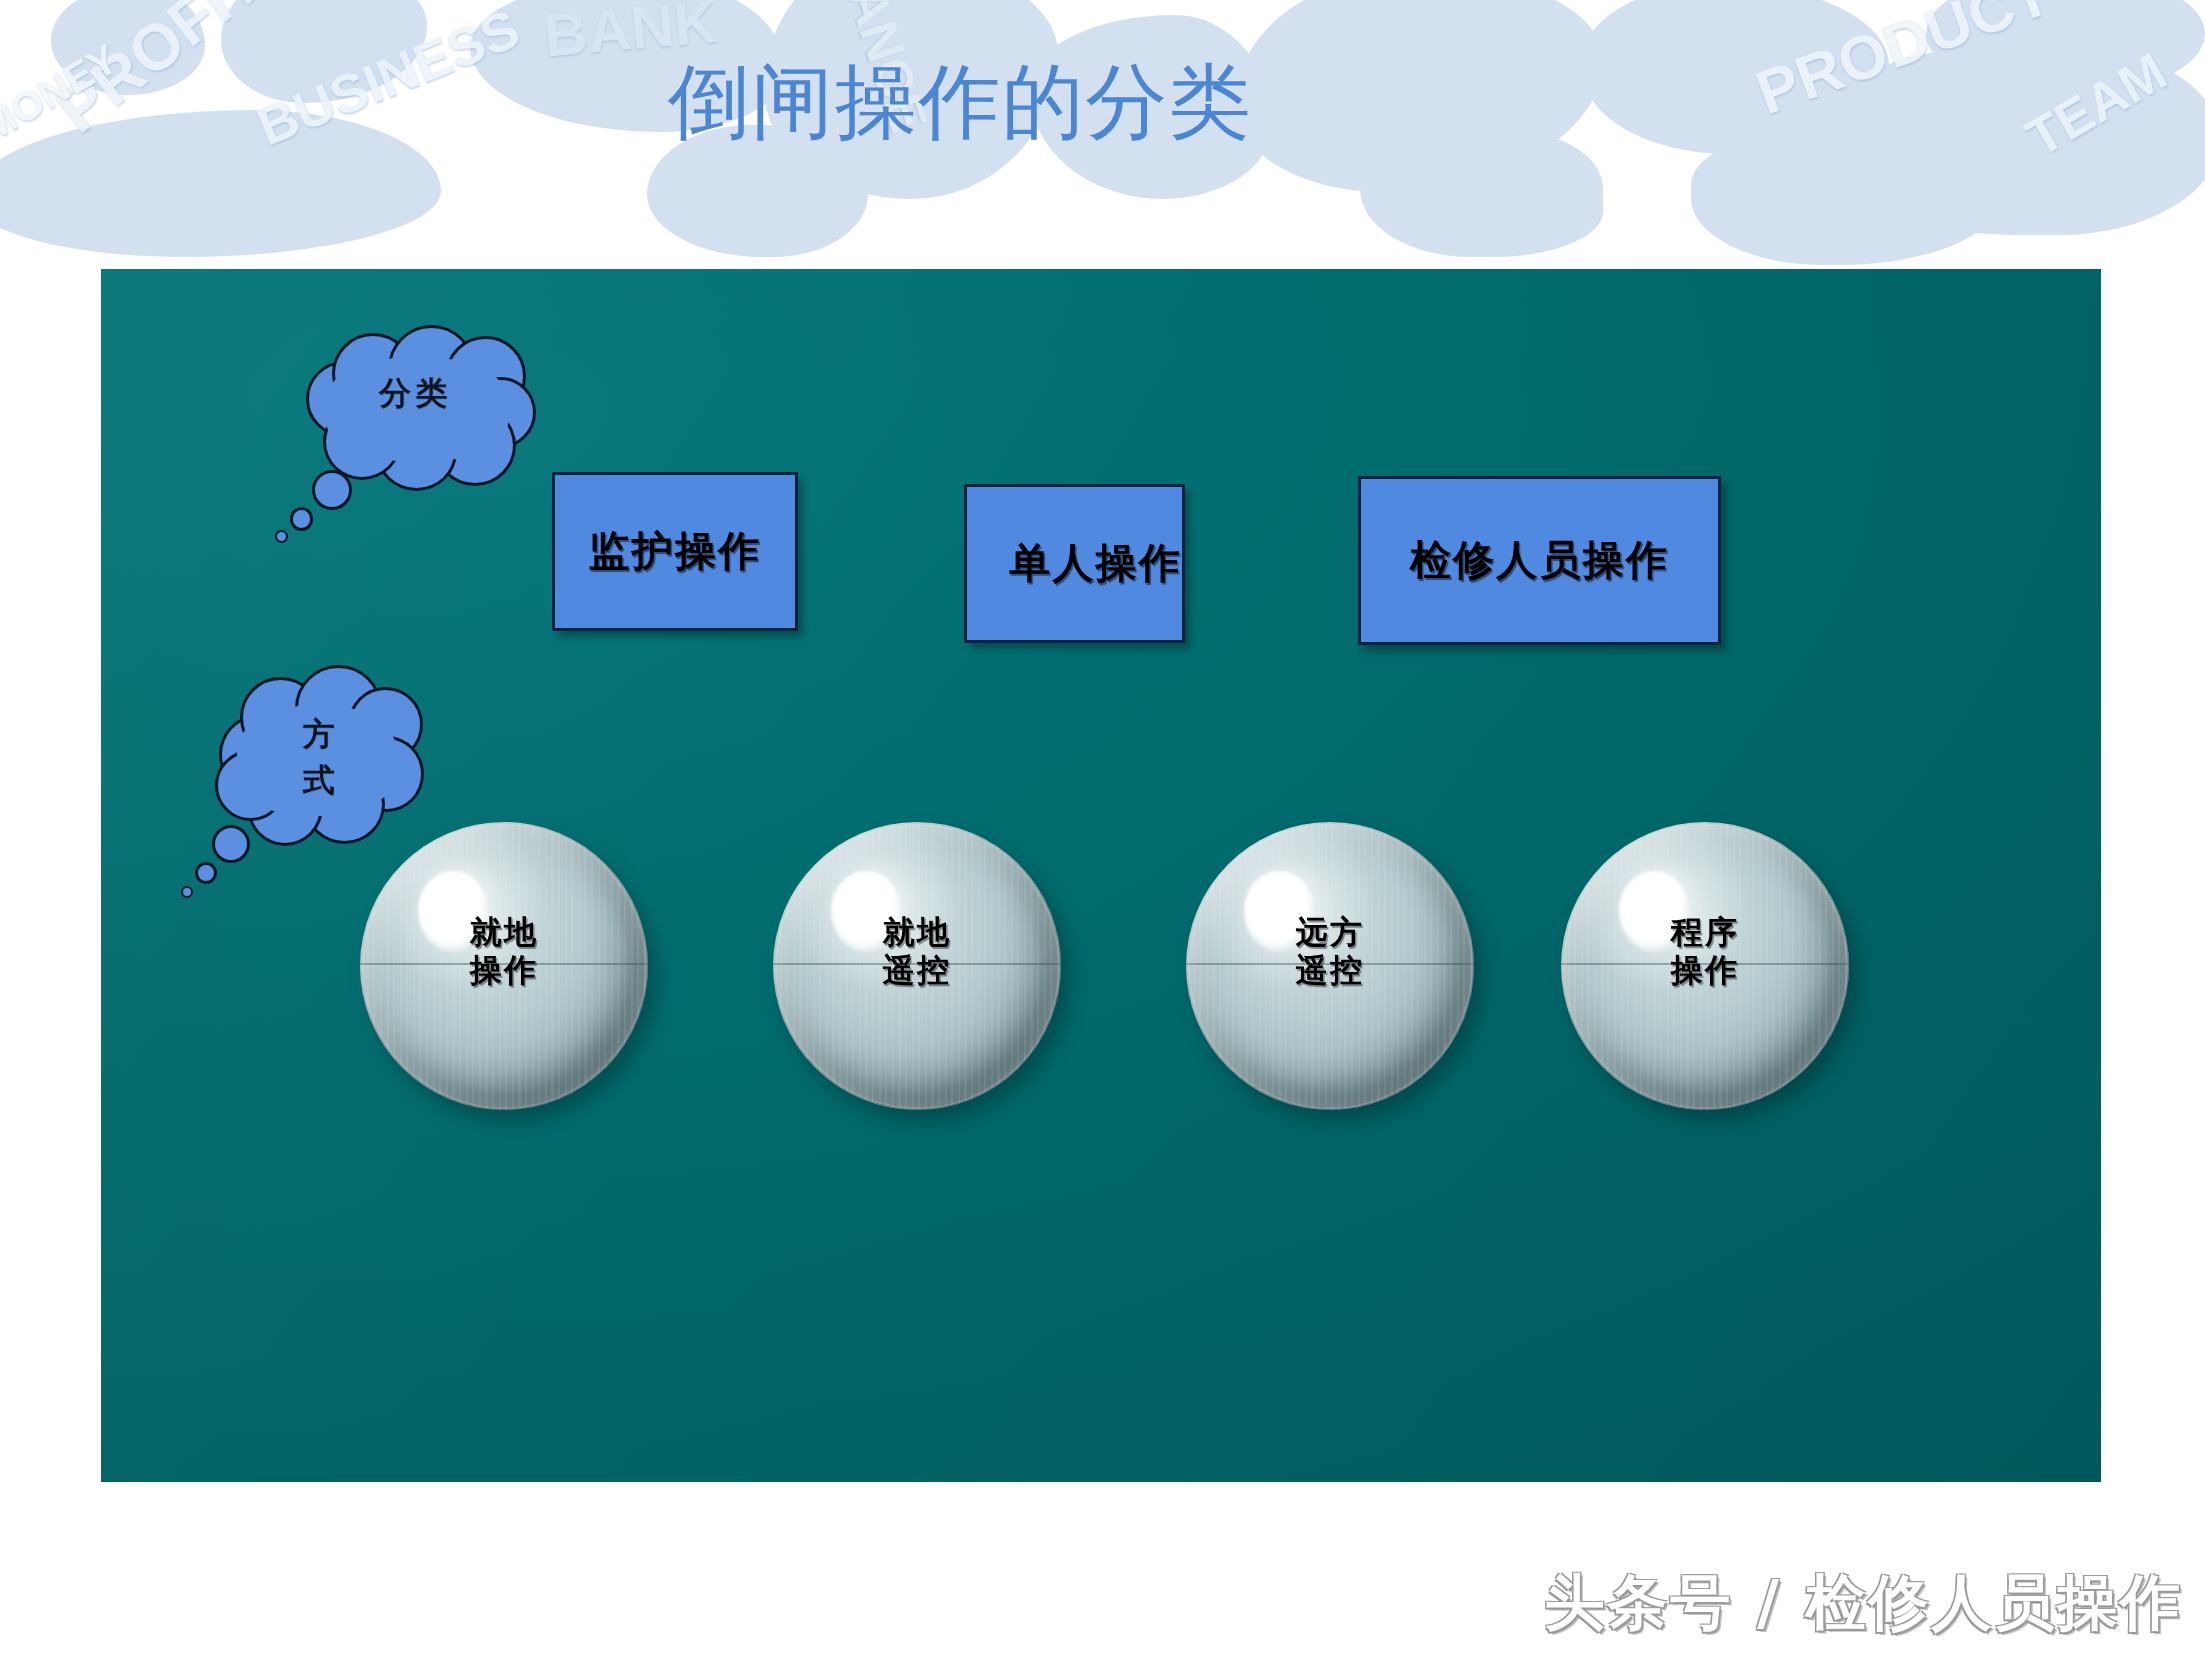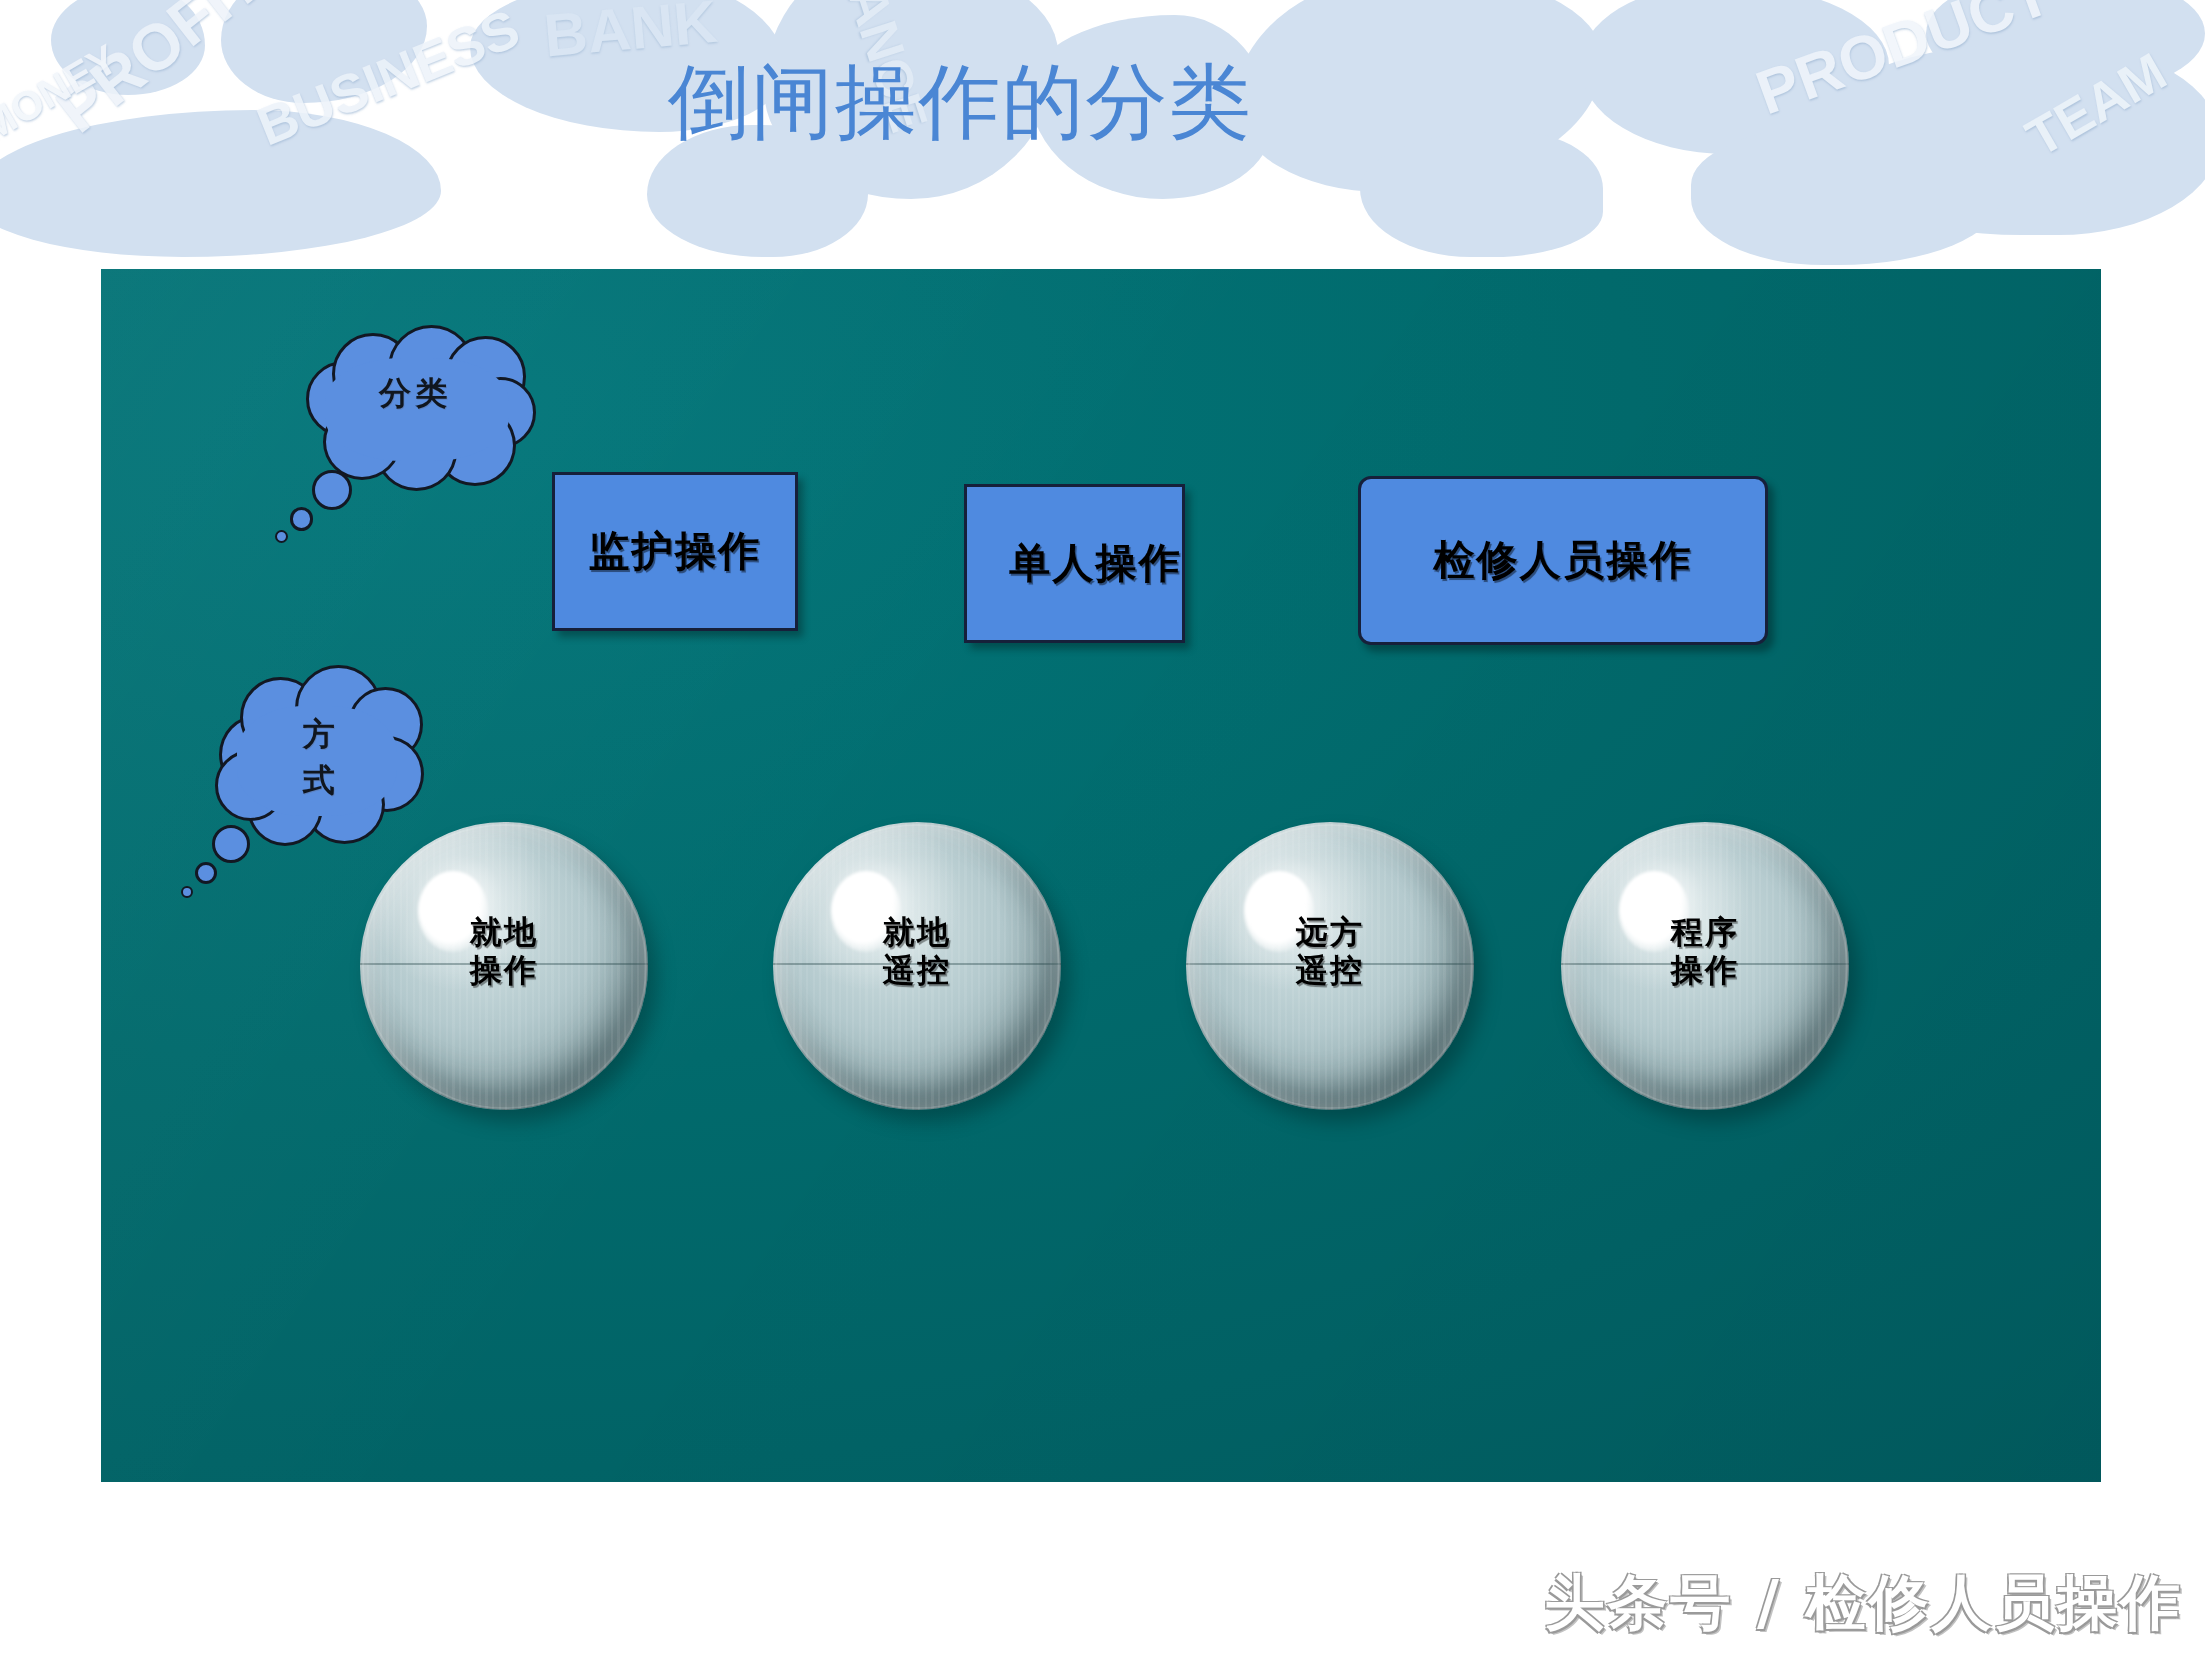--- a/index.html
+++ b/index.html
@@ -103,21 +103,21 @@
     display:flex;align-items:center;justify-content:center;
     box-shadow:5.9px 6.6px 7.4px rgba(0,0,0,.30);
   }
   .cat-box span{
     color:#000000;font-weight:700;font-size:41px;letter-spacing:2.2px;
     font-family:"DejaVu Sans","Liberation Serif",serif;
     text-shadow:1.5px 1.5px 0.7px rgba(0,0,0,.45);
   }
   #cat-box-0{left:552px;top:472px;width:246px;height:159px;}
   #cat-box-1{left:964px;top:484px;width:221px;height:159px;justify-content:flex-end;}
-  #cat-box-2{left:1358px;top:476px;width:410px;height:169px;border-radius:13px;}
+  #cat-box-2{left:1358px;top:476px;width:363px;height:169px;}
 
   
   .sphere{
     position:absolute;width:288px;height:288px;border-radius:50%;
     background:
       radial-gradient(circle at 34% 27%, rgba(255,255,255,.92) 0%, rgba(255,255,255,.30) 16%, rgba(255,255,255,0) 32%),
       radial-gradient(circle at 42% 36%, #d3e2e4 0%, #b3c9cd 42%, #8fa9ad 72%, #6b8387 92%, #4d6366 100%);
     box-shadow:
       inset -16px -19px 34px rgba(20,40,44,.48),
       inset 10.3px 11.8px 25px rgba(255,255,255,.38),

